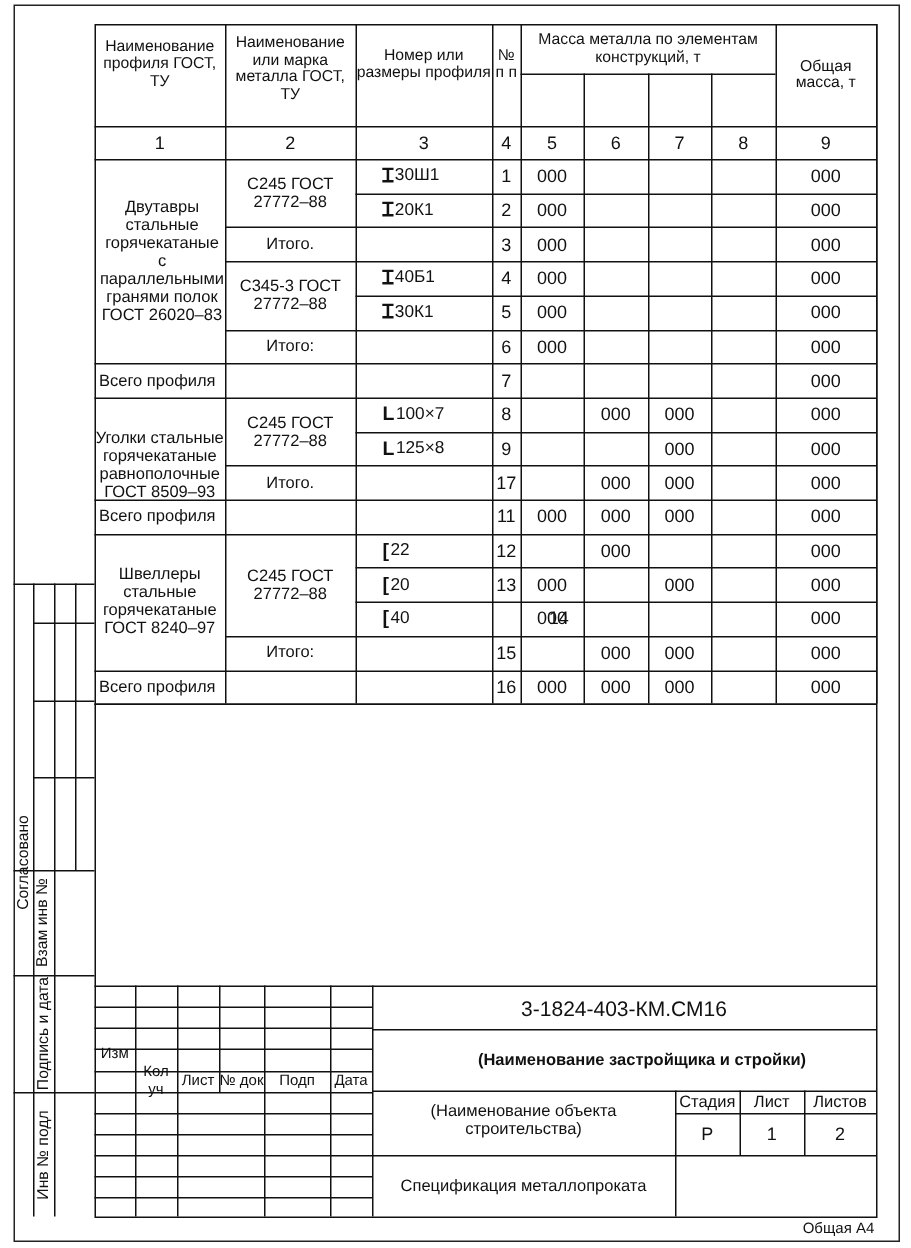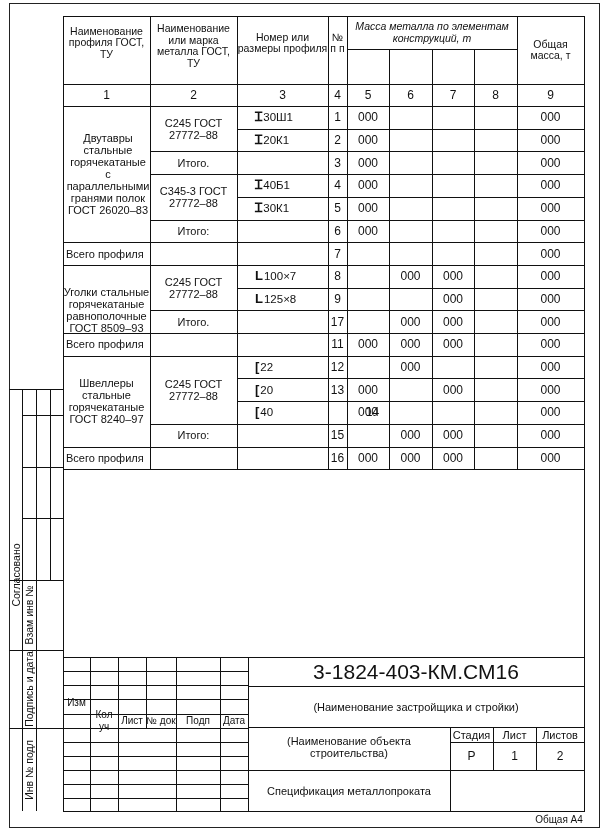--- a/index.html
+++ b/index.html
@@ -14,21 +14,21 @@
         text-align:center;font-size:11px;line-height:12px;box-sizing:border-box;}
   .hdr{font-size:10.5px;line-height:11.5px;}
   .num{font-size:12px;}
   .left{justify-content:flex-start;padding-left:3px;}
   .prof{justify-content:flex-start;padding-left:18px;font-size:11.5px;}
   .prof .ic{font-weight:bold;font-size:13px;margin-right:1px;}
   .vert{position:absolute;display:flex;align-items:center;justify-content:center;
         font-size:10.5px;white-space:nowrap;}
   .vert span{display:inline-block;transform:rotate(-90deg);}
   .tb-small{font-size:10px;}
-  .code{font-size:21px;}
+  .code{font-size:14px;}
 </style>
 </head>
 <body>
 
 <div class="abs frame"></div>
 <div class="abs main"></div>
 
 <div id="spec">
     <div class="hl" style="left: 347px; top: 49px; width: 170px;"></div>
     <div class="hl" style="left: 63px; top: 84px; width: 521px;"></div>
@@ -56,21 +56,21 @@
     <div class="vl" style="left: 389px; top: 49px; height: 420.2px;"></div>
     <div class="vl" style="left: 432px; top: 49px; height: 420.2px;"></div>
     <div class="vl" style="left: 474px; top: 49px; height: 420.2px;"></div>
     <div class="vl" style="left: 517px; top: 16px; height: 453.2px;"></div>
     <div class="vl" style="left: 584px; top: 16px; height: 453.2px;"></div>
     <div class="hl" style="left: 63px; top: 469.2px; width: 521px;"></div>
     <div class="cell hdr" style="left: 63px; top: 16px; width: 87px; height: 54px;">Наименование профиля ГОСТ, ТУ</div>
     <div class="cell hdr" style="left: 150px; top: 16px; width: 87px; height: 60px;">Наименование или марка металла ГОСТ, ТУ</div>
     <div class="cell hdr" style="left: 237px; top: 16px; width: 91px; height: 54px;">Номер или размеры профиля</div>
     <div class="cell hdr" style="left: 328px; top: 16px; width: 19px; height: 54px;">№ п п</div>
-    <div class="cell hdr" style="left: 347px; top: 16px; width: 170px; height: 33px; font-style: italic;">Масса металла по элементам конструкций, т</div>
+    <div class="cell hdr" style="left: 347px; top: 16px; width: 170px; height: 33px;">Масса металла по элементам конструкций, т</div>
     <div class="cell hdr" style="left: 517px; top: 16px; width: 67px; height: 68px;">Общая масса, т</div>
     <div class="cell num" style="left: 63px; top: 84px; width: 87px; height: 22px;">1</div>
     <div class="cell num" style="left: 150px; top: 84px; width: 87px; height: 22px;">2</div>
     <div class="cell num" style="left: 237px; top: 84px; width: 91px; height: 22px;">3</div>
     <div class="cell num" style="left: 328px; top: 84px; width: 19px; height: 22px;">4</div>
     <div class="cell num" style="left: 347px; top: 84px; width: 42px; height: 22px;">5</div>
     <div class="cell num" style="left: 389px; top: 84px; width: 43px; height: 22px;">6</div>
     <div class="cell num" style="left: 432px; top: 84px; width: 42px; height: 22px;">7</div>
     <div class="cell num" style="left: 474px; top: 84px; width: 43px; height: 22px;">8</div>
     <div class="cell num" style="left: 517px; top: 84px; width: 67px; height: 22px;">9</div>
@@ -280,21 +280,21 @@
     <div class="cell tb-small" style="left: 176px; top: 714px; width: 44px; height: 14px;">Подп</div>
     <div class="cell tb-small" style="left: 220px; top: 714px; width: 28px; height: 14px;">Дата</div>
     <div class="hl" style="left: 248px; top: 686px; width: 336px;"></div>
     <div class="hl" style="left: 248px; top: 727px; width: 336px;"></div>
     <div class="hl" style="left: 450px; top: 742px; width: 134px;"></div>
     <div class="hl" style="left: 248px; top: 770px; width: 336px;"></div>
     <div class="vl" style="left: 450px; top: 727px; height: 84px;"></div>
     <div class="vl" style="left: 493px; top: 727px; height: 43px;"></div>
     <div class="vl" style="left: 536px; top: 727px; height: 43px;"></div>
     <div class="cell code" style="left: 248px; top: 657px; width: 336px; height: 29px;">3-1824-403-КМ.СМ16</div>
-    <div class="cell " style="left: 248px; top: 686px; width: 336px; height: 41px;">(Наименование застройщика и стройки)</div>
+    <div class="cell " style="left: 260px; top: 686px; width: 336px; height: 41px; font-weight: bold;">(Наименование застройщика и стройки)</div>
     <div class="cell " style="left: 248px; top: 725px; width: 202px; height: 43px;">(Наименование объекта строительства)</div>
     <div class="cell " style="left: 450px; top: 727px; width: 43px; height: 15px;">Стадия</div>
     <div class="cell " style="left: 493px; top: 727px; width: 43px; height: 15px;">Лист</div>
     <div class="cell " style="left: 536px; top: 727px; width: 48px; height: 15px;">Листов</div>
     <div class="cell num" style="left: 450px; top: 742px; width: 43px; height: 28px;">Р</div>
     <div class="cell num" style="left: 493px; top: 742px; width: 43px; height: 28px;">1</div>
     <div class="cell num" style="left: 536px; top: 742px; width: 48px; height: 28px;">2</div>
     <div class="cell " style="left: 248px; top: 770px; width: 202px; height: 41px;">Спецификация металлопроката</div>
     <div class="cell tb-small" style="left: 520px; top: 812px; width: 78px; height: 15px;">Общая А4</div>
   </div>

